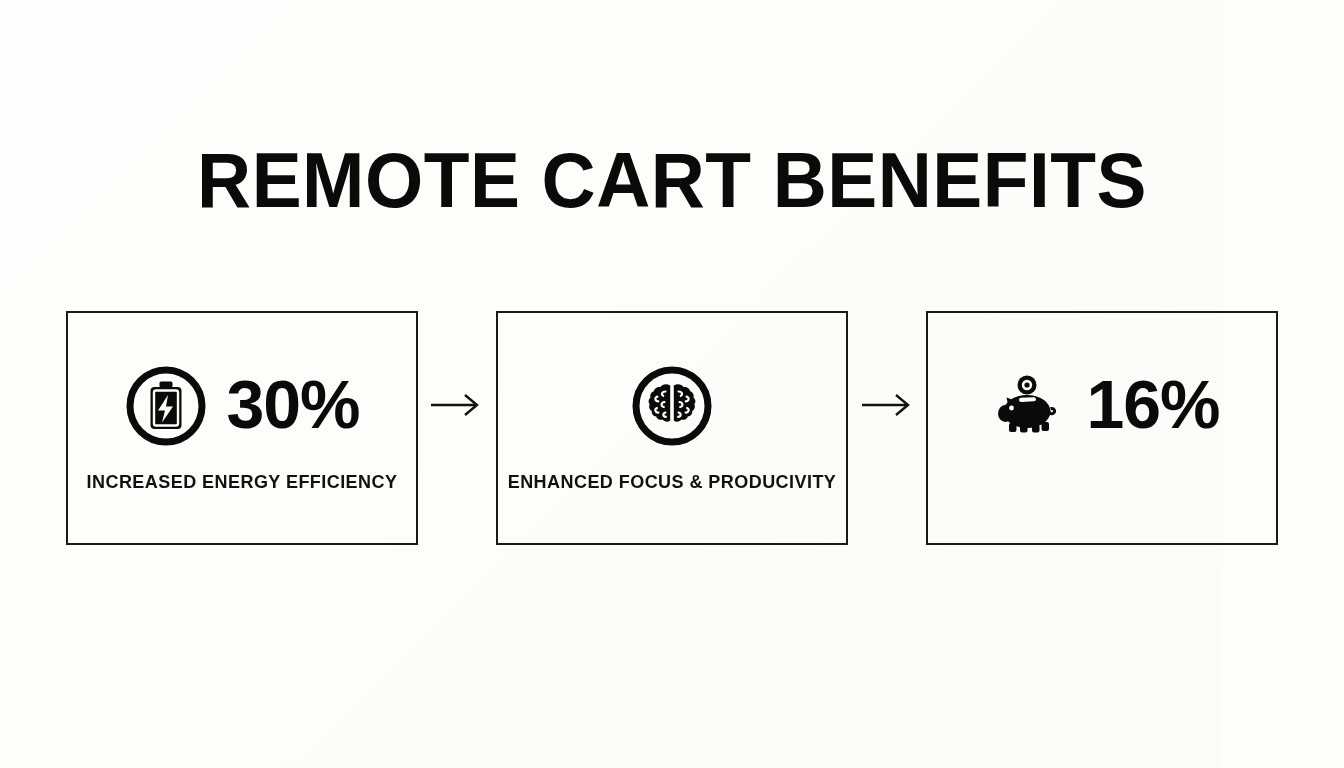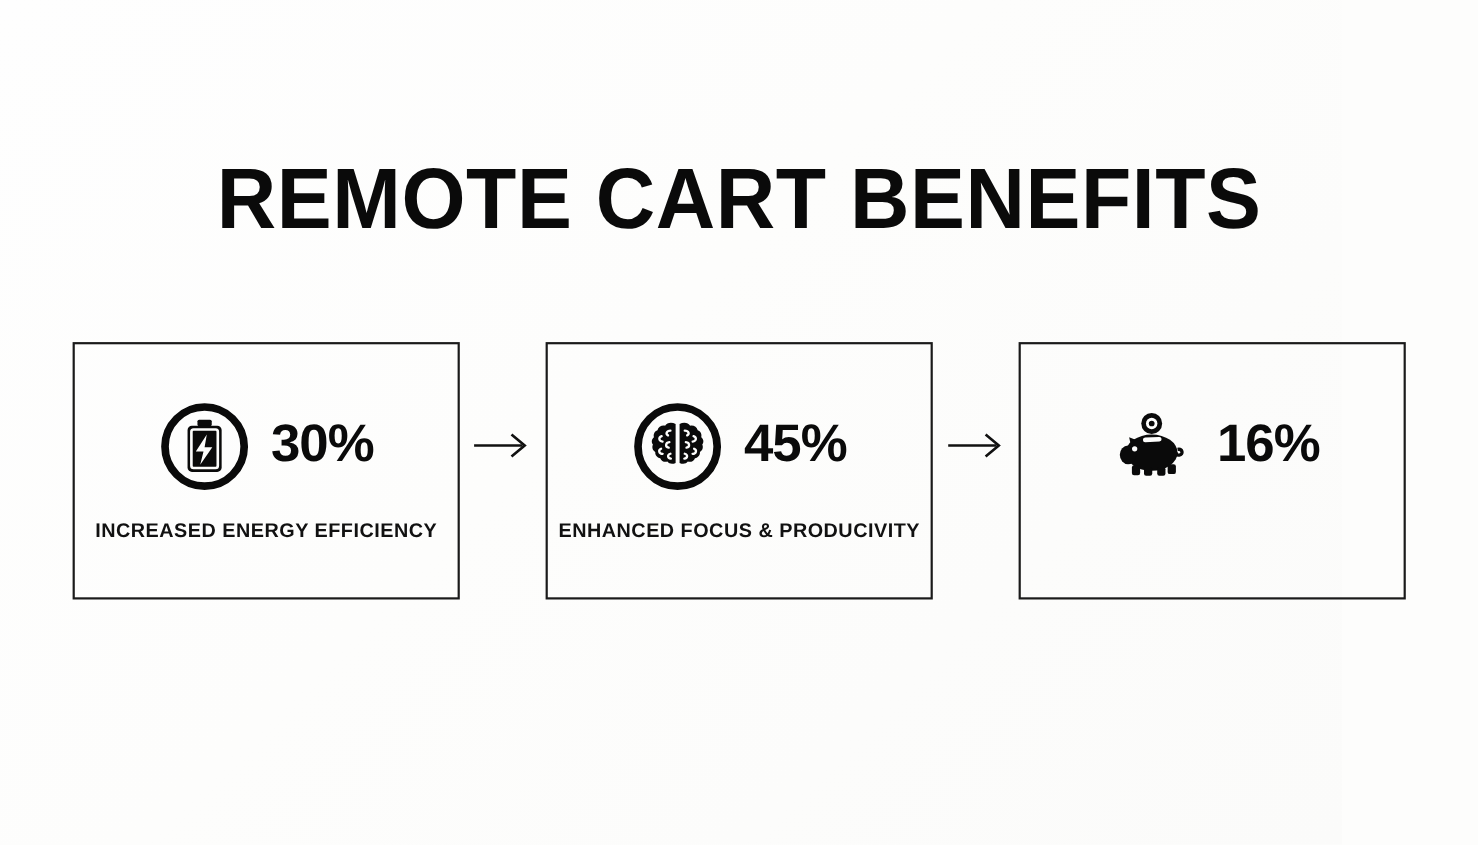--- a/index.html
+++ b/index.html
@@ -78,21 +78,21 @@
     height: 84px;
     display: flex;
     align-items: center;
     justify-content: center;
     flex: 0 0 auto;
   }
   .icon-wrap svg { display: block; }
   .stat {
     font-family: "Liberation Sans", sans-serif;
     font-weight: bold;
-    font-size: 48px;
+    font-size: 68px;
     line-height: 74px;
     letter-spacing: -1px;
     color: #0a0a0a;
     white-space: nowrap;
     position: relative;
     top: -2px;
   }
   .card-label {
     position: absolute;
     left: 0;
@@ -169,21 +169,20 @@
               <path d="M35.5 48.5c-3 0.8-2.8 4 0.4 4.4"></path>
 
               <path d="M48.5 27.5c3.6 0 4.6 3 2.2 4.3"></path>
               <path d="M56.5 32.5c3.2 1.1 2.6 4.6-0.8 4.9"></path>
               <path d="M49.5 38c3.6 0.4 4 4.2 0.6 5"></path>
               <path d="M57 44c2.9 1.3 1.9 4.6-1.4 4.6"></path>
               <path d="M48.5 48.5c3 0.8 2.8 4-0.4 4.4"></path>
             </g>
           </svg>
         </span>
-        <span class="stat">45%</span>
       </div>
       <div class="card-label">ENHANCED FOCUS &amp; PRODUCIVITY</div>
     </div>
 
     <div class="card">
       <div class="card-top">
         <span class="icon-wrap">
           <svg width="84" height="84" viewBox="0 0 84 84" aria-hidden="true">
 
             <circle cx="43" cy="21" r="9.5" fill="#0a0a0a"></circle>

